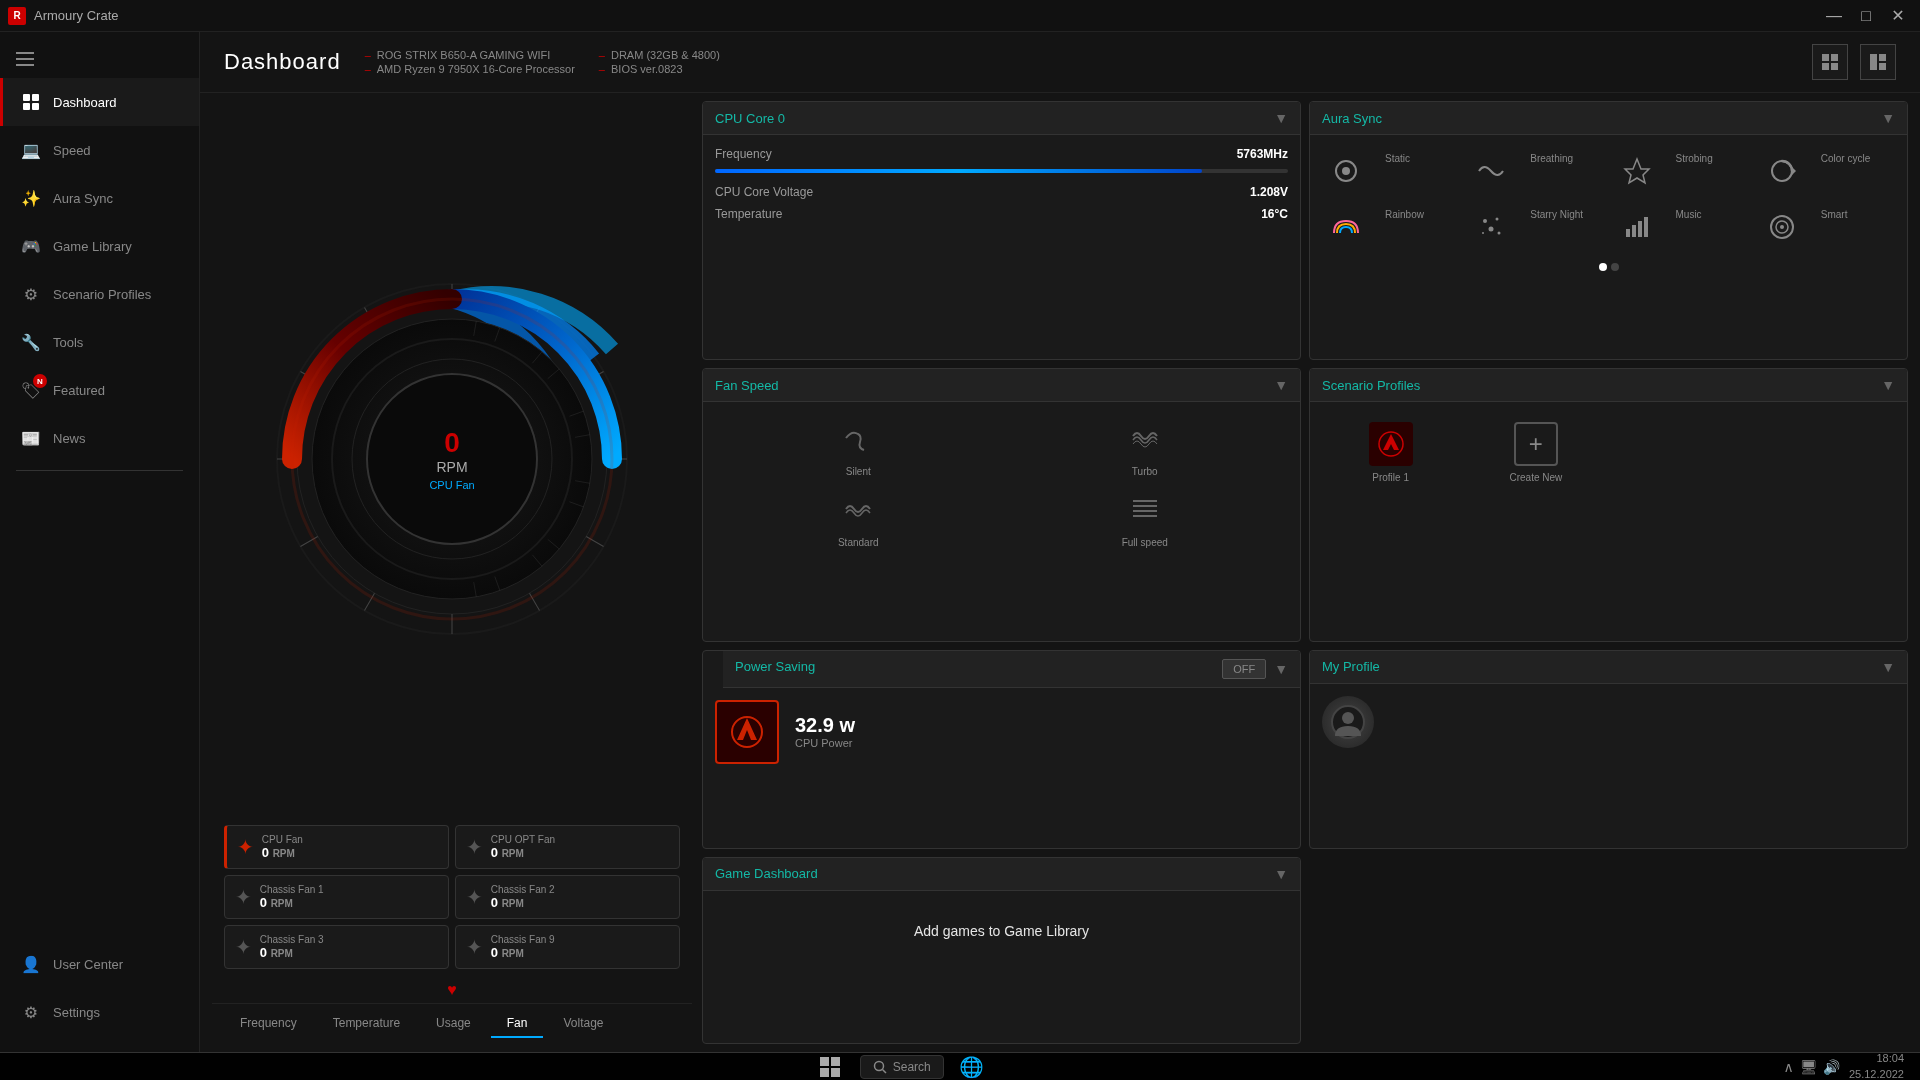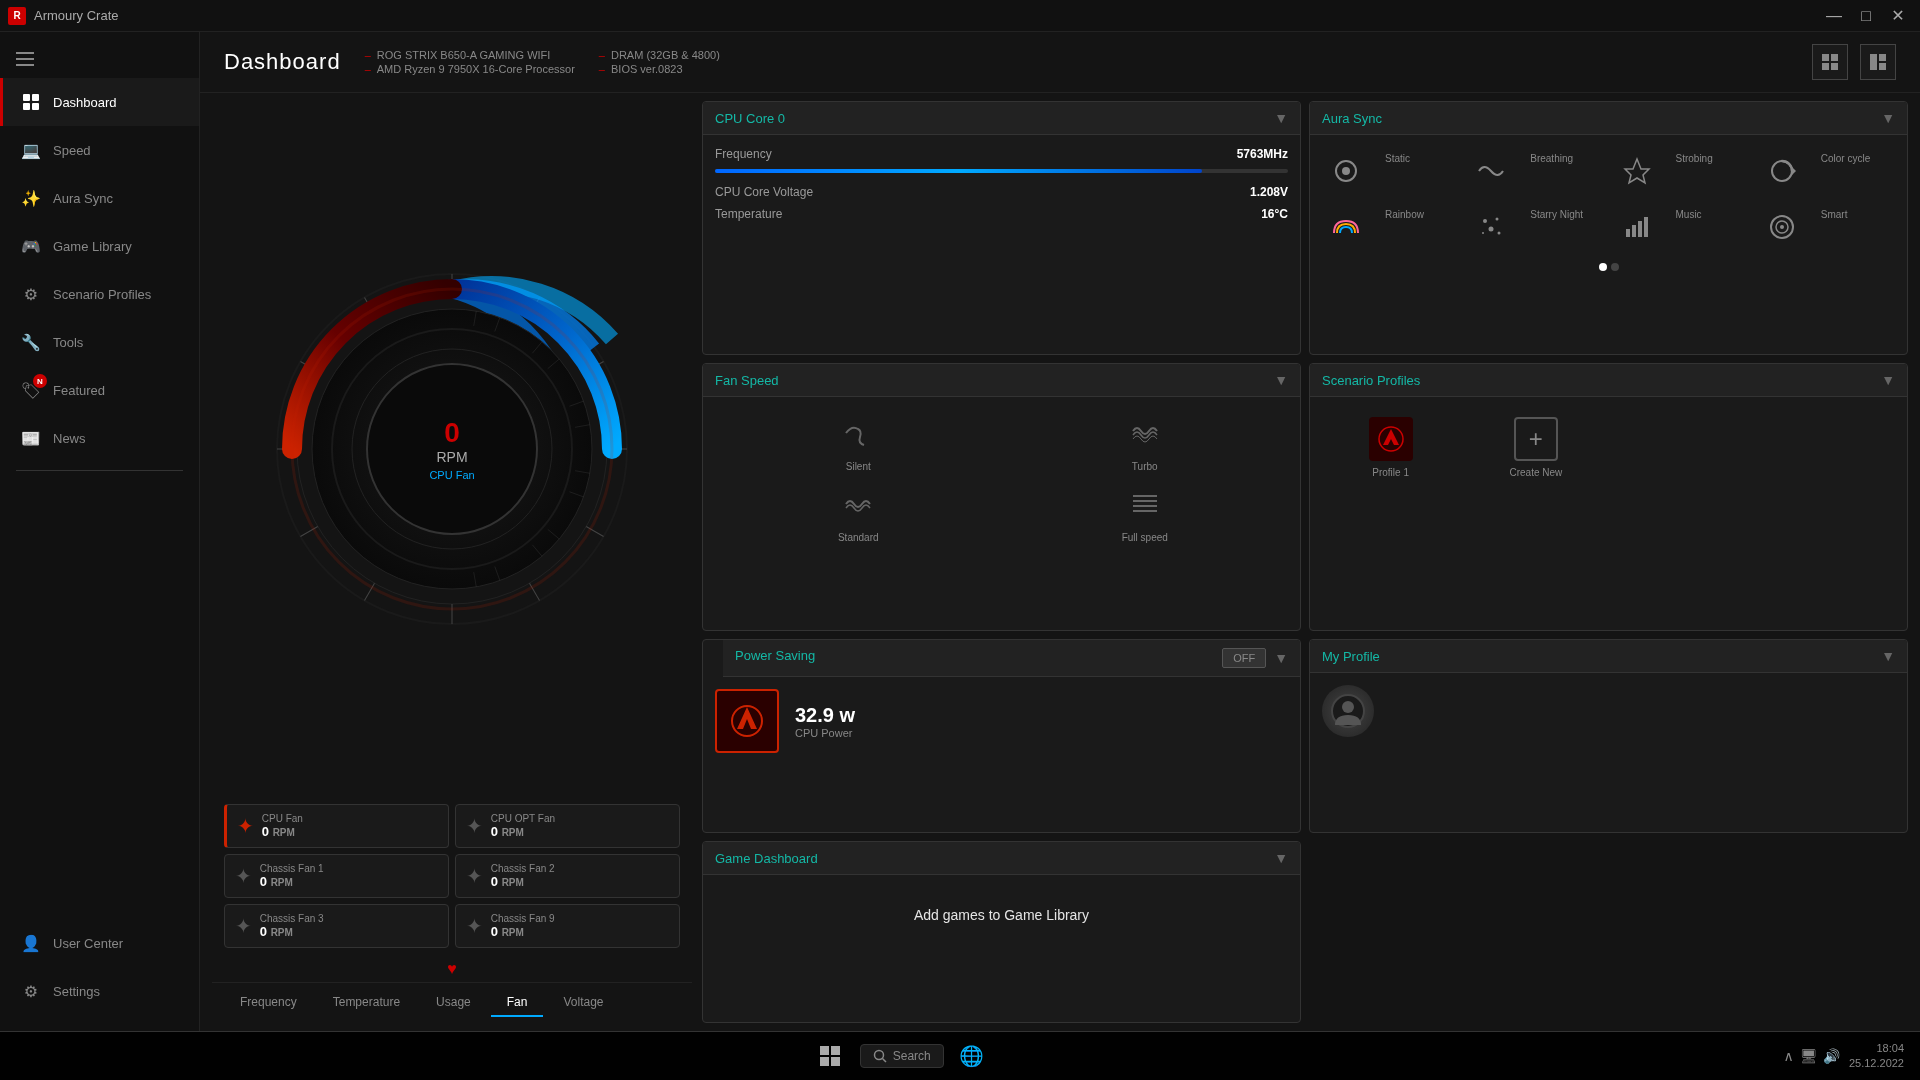--- a/index.html
+++ b/index.html
@@ -342,21 +342,21 @@
       align-items: center;
       justify-content: center;
       padding: 20px;
       min-height: 80px;
       gap: 8px;
     }
     .game-launcher-text { color: #e5e5e5; font-size: 14px; }
 
     
     .taskbar {
-      height: 49px;
+      height: 28px;
       background: rgba(0,0,0,0.9);
       border-top: 1px solid #333;
       display: flex;
       align-items: center;
       justify-content: space-between;
       padding: 0 16px;
     }
     .taskbar-center { display: flex; align-items: center; gap: 12px; }
     .taskbar-start {
       width: 36px; height: 36px;

